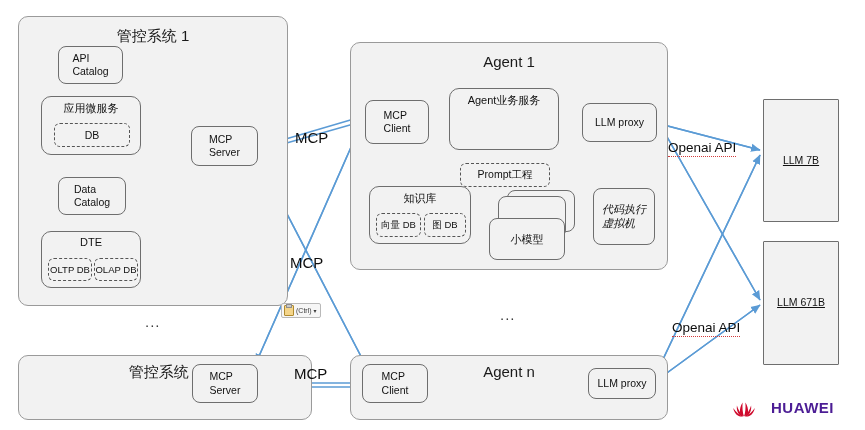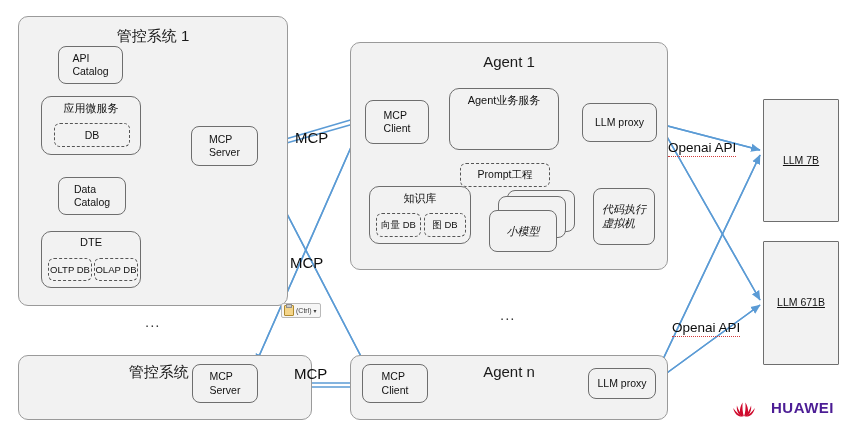--- a/index.html
+++ b/index.html
@@ -239,21 +239,21 @@
 
   <div class="group" style="left:369px;top:186px;width:102px;height:58px;">
     <div class="gt">知识库</div>
     <div class="dashed" style="left:6px;top:26px;width:45px;height:24px;font-size:9.5px;">向量 DB</div>
     <div class="dashed" style="left:54px;top:26px;width:42px;height:24px;font-size:9.5px;">图 DB</div>
   </div>
 
   <div class="stack" style="left:489px;top:190px;width:90px;height:56px;">
     <div class="card" style="left:18px;top:0px;width:68px;height:42px;"></div>
     <div class="card" style="left:9px;top:6px;width:68px;height:42px;"></div>
-    <div class="card front" style="left:0px;top:20px;width:68px;height:42px;font-style:italic;">小模型</div>
+    <div class="card front" style="left:0px;top:28px;width:76px;height:42px;">小模型</div>
   </div>
 
   <div class="node cn" style="left:593px;top:188px;width:62px;height:57px;font-style:italic;">代码执行
 虚拟机</div>
 
   <div class="dots" style="left:500px;top:306px;">...</div>
 
   <div class="panel" style="left:350px;top:355px;width:318px;height:65px;">
     <div class="panel-title" style="top:7px;">Agent n</div>
   </div>

